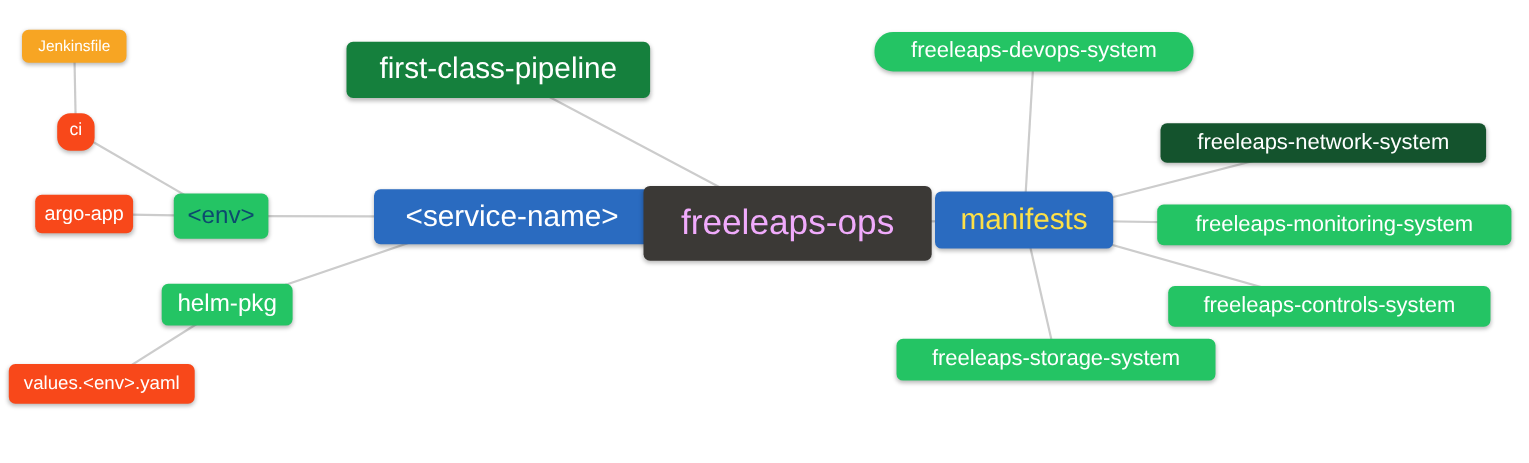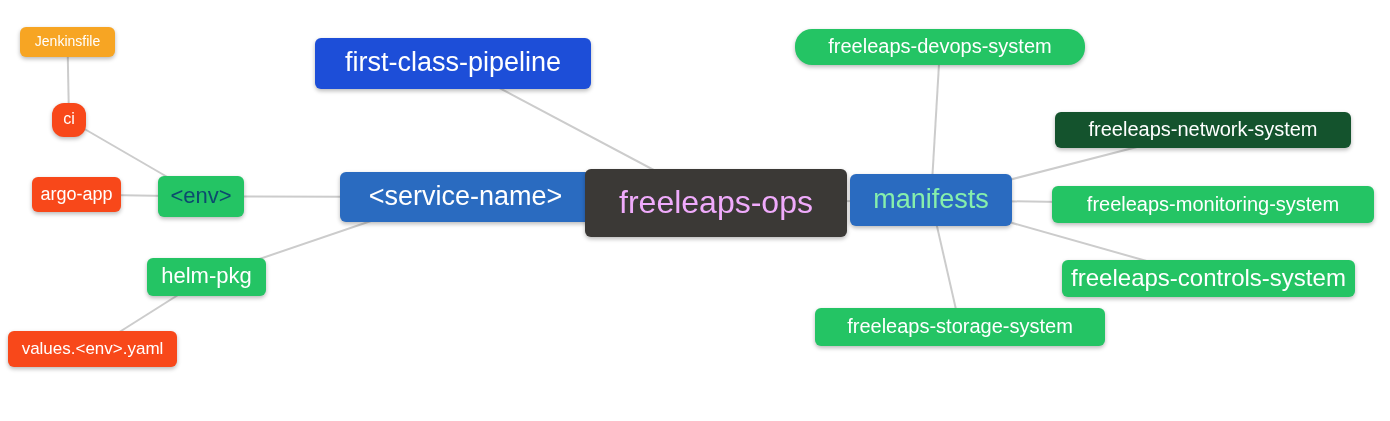--- a/index.html
+++ b/index.html
@@ -74,41 +74,41 @@
       </div>
       <div class="node" style="left: 158px; top: 176px; width: 86px; height: 41px; background: rgb(36, 196, 100); font-size: 22px; color: #0c4a6e;">
         <span>&lt;env&gt;</span>
       </div>
       <div class="node" style="left: 147px; top: 258px; width: 119px; height: 38px; background: rgb(36, 196, 100); font-size: 22px; color: rgb(255, 255, 255);">
         <span>helm-pkg</span>
       </div>
       <div class="node" style="left: 8px; top: 331px; width: 169px; height: 36px; background: rgb(248, 72, 26); font-size: 17px; color: rgb(255, 255, 255);">
         <span>values.&lt;env&gt;.yaml</span>
       </div>
-      <div class="node" style="left: 315px; top: 38px; width: 276px; height: 51px; background: #1d4ed8; font-size: 27px; color: rgb(255, 255, 255);">
+      <div class="node" style="left: 315px; top: 38px; width: 276px; height: 51px; background: #15803d; font-size: 27px; color: rgb(255, 255, 255);">
         <span>first-class-pipeline</span>
       </div>
       <div class="node" style="left: 316px; top: 172px; width: 251px; height: 50px; background: rgb(42, 107, 192); font-size: 27px; color: rgb(255, 255, 255); margin-left: 24px;">
         <span>&lt;service-name&gt;</span>
       </div>
       <div class="node" style="left: 585px; top: 169px; width: 262px; height: 68px; background: rgb(59, 57, 54); font-size: 32px; color: #f0abfc; justify-content: center;">
         <span>freeleaps-ops</span>
       </div>
-      <div class="node" style="left: 850px; top: 174px; width: 162px; height: 52px; background: rgb(42, 107, 192); font-size: 27px; color: #86efac;">
+      <div class="node" style="left: 850px; top: 174px; width: 162px; height: 52px; background: rgb(42, 107, 192); font-size: 27px; color: #fde047;">
         <span>manifests</span>
       </div>
       <div class="node" style="left: 795px; top: 29px; width: 290px; height: 36px; background: rgb(36, 196, 100); font-size: 20px; color: rgb(255, 255, 255); border-radius: 17px;">
         <span>freeleaps-devops-system</span>
       </div>
       <div class="node" style="left: 1055px; top: 112px; width: 296px; height: 36px; background: #14532d; font-size: 20px; color: rgb(255, 255, 255);">
         <span>freeleaps-network-system</span>
       </div>
       <div class="node" style="left: 1052px; top: 186px; width: 322px; height: 37px; background: rgb(36, 196, 100); font-size: 20px; color: rgb(255, 255, 255);">
         <span>freeleaps-monitoring-system</span>
       </div>
-      <div class="node" style="left: 1062px; top: 260px; width: 293px; height: 37px; background: rgb(36, 196, 100); font-size: 24px; color: rgb(255, 255, 255);">
+      <div class="node" style="left: 1062px; top: 260px; width: 293px; height: 37px; background: rgb(36, 196, 100); font-size: 20px; color: rgb(255, 255, 255);">
         <span>freeleaps-controls-system</span>
       </div>
       <div class="node" style="left: 815px; top: 308px; width: 290px; height: 38px; background: rgb(36, 196, 100); font-size: 20px; color: rgb(255, 255, 255);">
         <span>freeleaps-storage-system</span>
       </div>
     </div>
 </div>
 
 </body></html>

